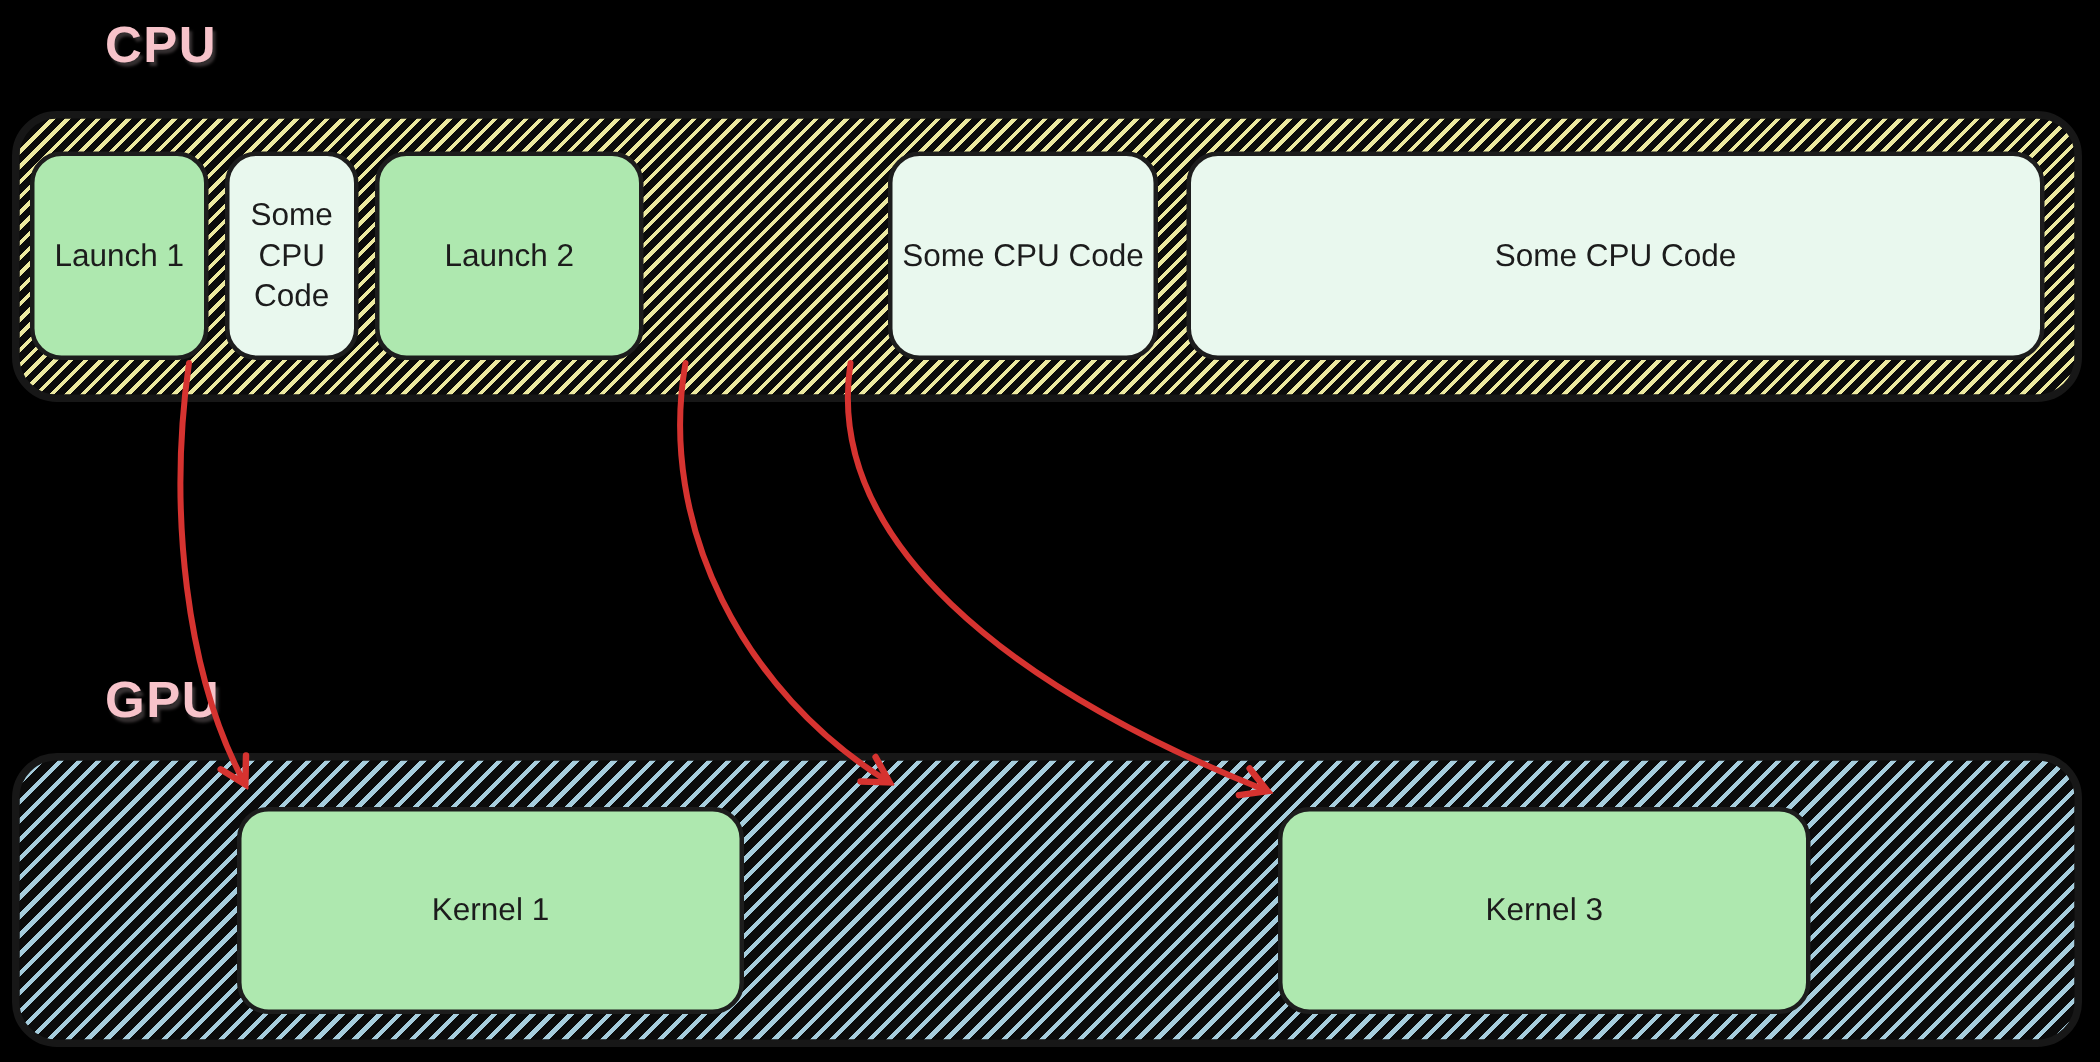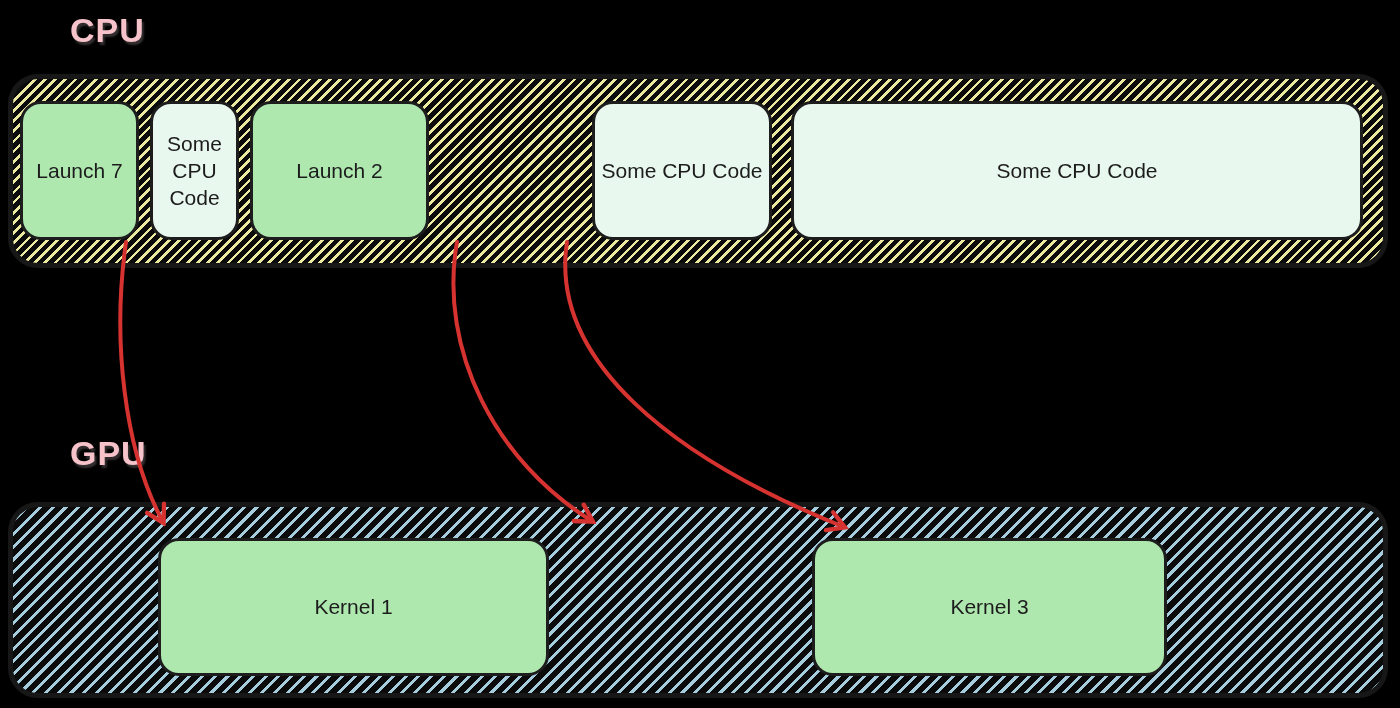--- a/index.html
+++ b/index.html
@@ -25,21 +25,21 @@
   }
   .proc-title{
     position:absolute;left:22px;
     font-size:34px;font-weight:700;letter-spacing:1px;
     color:var(--title-pink);
     text-shadow:2px 3px 2px rgba(105,95,97,0.5);
     line-height:1;
     margin-left:48px;
   }
   .cpu-title{top:13px;}
-  .gpu-title{top:436px;}
+  .gpu-title{top:450px;}
   .band{
     position:absolute;left:8px;width:1380px;
     border:5px solid #171717;border-radius:30px;
     background-color:var(--hatch-dark);
   }
   .cpu-band{
     top:74px;height:194px;
     background-image:repeating-linear-gradient(135deg,
       var(--cpu-hatch-yellow) 0 2.6px, var(--hatch-dark) 2.6px 7.2px);
   }
@@ -67,43 +67,43 @@
 </head>
 <body>
 
 <div class="stage">
 
   <div class="proc-title cpu-title">CPU</div>
 
   <div class="band cpu-band"></div>
 
   <div class="block launch cpu-row" style="left:20px;width:119px;">
-    <span>Launch 7</span>
+    <span>Launch 1</span>
   </div>
   <div class="block code cpu-row" style="left:150px;width:89px;">
     <span>Some CPU Code</span>
   </div>
   <div class="block launch cpu-row" style="left:250px;width:179px;">
     <span>Launch 2</span>
   </div>
   <div class="block code cpu-row" style="left:592px;width:180px;">
     <span>Some CPU Code</span>
   </div>
   <div class="block code cpu-row" style="left:791px;width:572px;">
     <span>Some CPU Code</span>
   </div>
 
   <div class="proc-title gpu-title">GPU</div>
 
   <div class="band gpu-band"></div>
 
-  <div class="block kernel gpu-row" style="left:158px;width:391px;">
+  <div class="block kernel gpu-row" style="left:158px;width:338px;">
     <span>Kernel 1</span>
   </div>
-  <div class="block kernel gpu-row" style="left:812px;width:355px;">
+  <div class="block kernel gpu-row" style="left:852px;width:355px;">
     <span>Kernel 3</span>
   </div>
 
   <svg class="arrows" viewBox="0 0 1400 708" xmlns="http://www.w3.org/2000/svg">
     <defs>
       <marker id="ah" markerWidth="6" markerHeight="6" viewBox="0 0 10 10" refX="8" refY="5" orient="auto">
         <path d="M 1.5 1 L 8.5 5 L 1.5 9" fill="none" stroke-width="1.8" stroke-linecap="round" style="stroke:var(--arrow-red)"></path>
       </marker>
     </defs>
     <path class="arrow-line" marker-end="url(#ah)" d="M 126 242 C 112 340, 124 450, 163 522"></path>

